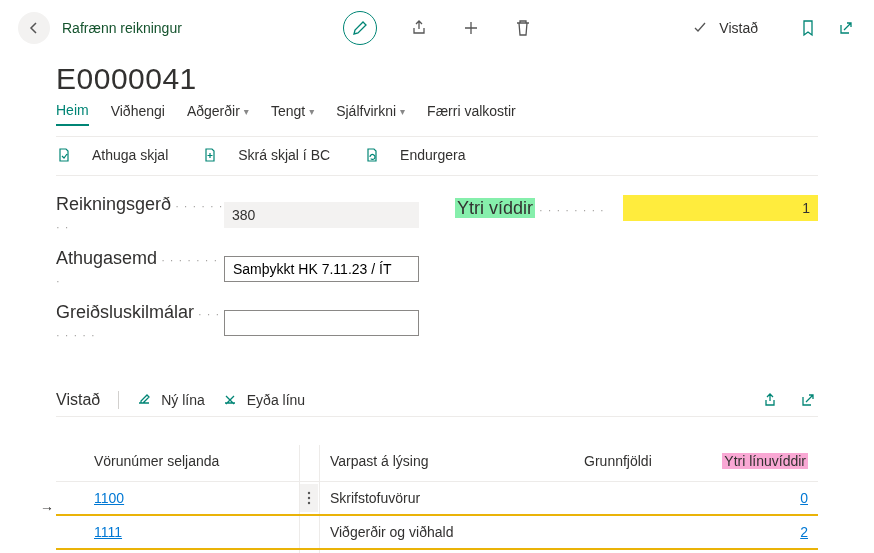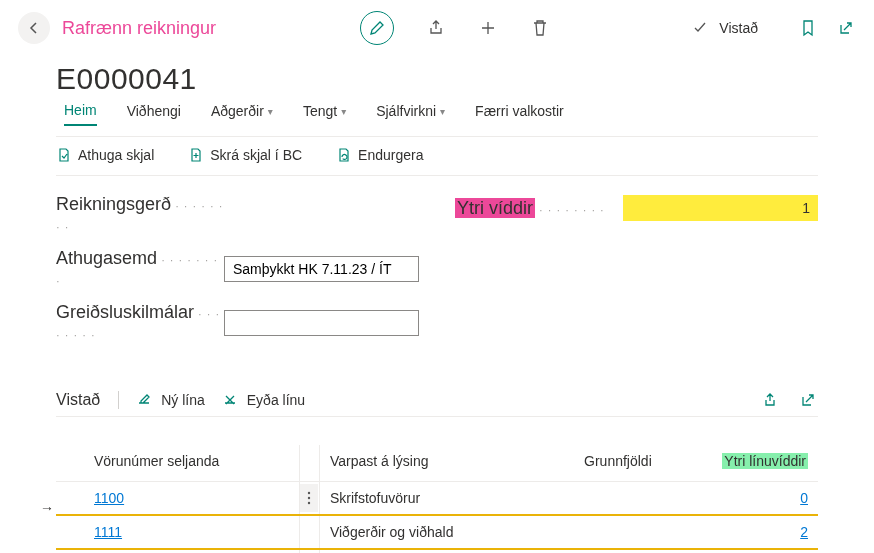--- a/index.html
+++ b/index.html
@@ -1,76 +1,76 @@
 <!DOCTYPE html>
 <html><head>
 <meta charset="utf-8">
 <style>
   * { box-sizing: border-box; margin: 0; padding: 0; font-family: "Segoe UI", Arial, sans-serif; }
   body { background: #fff; color: #323130; font-size: 14px; width: 874px; height: 553px; overflow: hidden; }
 
   
   .topbar { display: flex; align-items: center; height: 56px; padding: 0 18px; gap: 14px; }
   .back-btn { width: 32px; height: 32px; border-radius: 50%; background: #f3f2f1; display: flex; align-items: center; justify-content: center; cursor: pointer; }
-  .breadcrumb { font-size: 18px; color: #ec4899; margin-left: -2px; }
+  .breadcrumb { font-size: 14px; color: #14532d; margin-left: -2px; }
   .topbar-spacer { flex: 1; }
   .top-actions { display: flex; align-items: center; gap: 32px; }
   .top-icon { width: 20px; height: 20px; display: flex; align-items: center; justify-content: center; cursor: pointer; color: #555; }
   .edit-circle { width: 34px; height: 34px; border: 1.5px solid #008575; border-radius: 50%; display: flex; align-items: center; justify-content: center; color: #008575; cursor: pointer; }
   .saved { display: flex; align-items: center; gap: 12px; color: #323130; }
   .saved svg { color: #555; }
   .right-icons { display: flex; align-items: center; gap: 18px; margin-left: 26px; }
 
   
   .content { padding: 0 56px; }
   .doc-title { font-size: 30px; font-weight: 400; color: #323130; margin-top: 6px; letter-spacing: 0.5px; }
 
   
   .tabs { display: flex; align-items: center; gap: 22px; border-bottom: none; margin-bottom: 10px; }
-  .tab { padding: 6px 0; font-size: 14px; color: #323130; cursor: pointer; display: flex; align-items: center; gap: 4px; margin-left: 8px; }
+  .tab { padding: 6px 0; font-size: 14px; color: #323130; cursor: pointer; display: flex; align-items: center; gap: 4px; }
   .tab.active { color: #008575; border-bottom: 2px solid #008575; }
   .tab .chev { font-size: 10px; color: #888; }
 
   
   .action-row { display: flex; align-items: center; gap: 34px; padding: 10px 0 12px 0; border-top: 1px solid #edebe9; border-bottom: 1px solid #edebe9; }
-  .action-item { display: flex; align-items: center; gap: 6px; cursor: pointer; color: #323130; }
+  .action-item { display: flex; align-items: center; gap: 20px; cursor: pointer; color: #323130; }
   .action-item svg { color: #008575; }
 
   
   .form-area { display: flex; gap: 36px; padding: 18px 0 28px 0; }
   .form-col { flex: 1; }
   .field-row { display: flex; align-items: center; margin-bottom: 12px; min-height: 28px; }
   .field-label { width: 168px; color: #323130; font-size: 18px; }
   .field-label .dots::after { content: " · · · · · · · ·"; color: #a19f9d; letter-spacing: 1px; font-size: 11px; }
   .field-value { flex: 1; background: #f3f2f1; padding: 4px 8px; color: #323130; height: 26px; display: flex; align-items: center; }
   .field-value.right { justify-content: flex-end; }
   .field-input { flex: 1; border-radius: 8px; }
   .field-input input { width: 100%; border: 1px solid #8a8886; height: 26px; padding: 2px 8px; font-size: 14px; }
   .highlight { background: #ffec3d !important; }
-  .highlight-label { background: #ec4899; padding: 0 2px; }
+  .highlight-label { background: #86efac; padding: 0 2px; }
 
   
   .lines-header { display: flex; align-items: center; gap: 18px; border-bottom: 1px solid #edebe9; padding: 6px 0; }
   .lines-title { font-size: 16px; font-weight: 400; }
   .lines-sep { width: 1px; height: 18px; background: #d2d0ce; }
   .lines-action { display: flex; align-items: center; gap: 10px; cursor: pointer; color: #323130; }
   .lines-action svg { color: #008575; }
   .lines-spacer { flex: 1; }
 
   
   table { width: 100%; border-collapse: collapse; margin-top: 28px; font-size: 14px; }
   th { text-align: left; font-weight: 400; color: #323130; padding: 8px 10px 12px 10px; border-bottom: 1px solid #edebe9; }
   th.right, td.right { text-align: right; }
   td { padding: 8px 10px; border-bottom: 2px solid #eab308; }
   tr.sel td:first-child::before { content: "→"; position: absolute; margin-left: -26px; color: #323130; }
   .cell-link { color: #0078d4; text-decoration: underline; cursor: pointer; }
   .col-arrow { width: 28px; }
   .col-menu { width: 20px; border-left: 1px solid #edebe9; border-right: 1px solid #edebe9; padding: 0; }
   .row-menu { width: 18px; height: 28px; display: flex; align-items: center; justify-content: center; background: #f3f2f1; cursor: pointer; }
-  .th-hl { background: #86efac; padding: 0 2px; }
+  .th-hl { background: #f9a8d4; padding: 0 2px; }
   tbody tr.empty td { height: 30px; }
 </style>
 </head>
 <body>
 
 <div class="topbar">
   <div class="back-btn">
     <svg width="16" height="16" viewBox="0 0 16 16" fill="none" stroke="#555" stroke-width="1.5">
         <path d="M10 3 L5 8 L10 13"></path>
       </svg>
@@ -166,20 +166,21 @@
           <path d="M6 10a2.5 2.5 0 1 1 .7 1.7"></path>
         </svg>
       <span>Endurgera</span>
     </div>
   </div>
 
   <div class="form-area">
     <div class="form-col">
       <div class="field-row">
         <div class="field-label"><span>Reikningsgerð</span><span class="dots"></span></div>
+        <div class="field-value">380</div>
       </div>
       <div class="field-row">
         <div class="field-label"><span>Athugasemd</span><span class="dots"></span></div>
         <div class="field-input"><input type="text" value="Samþykkt HK 7.11.23 / ÍT" style=""></div>
       </div>
       <div class="field-row">
         <div class="field-label"><span>Greiðsluskilmálar</span><span class="dots"></span></div>
         <div class="field-input"><input type="text" value="" style=""></div>
       </div>
     </div>

